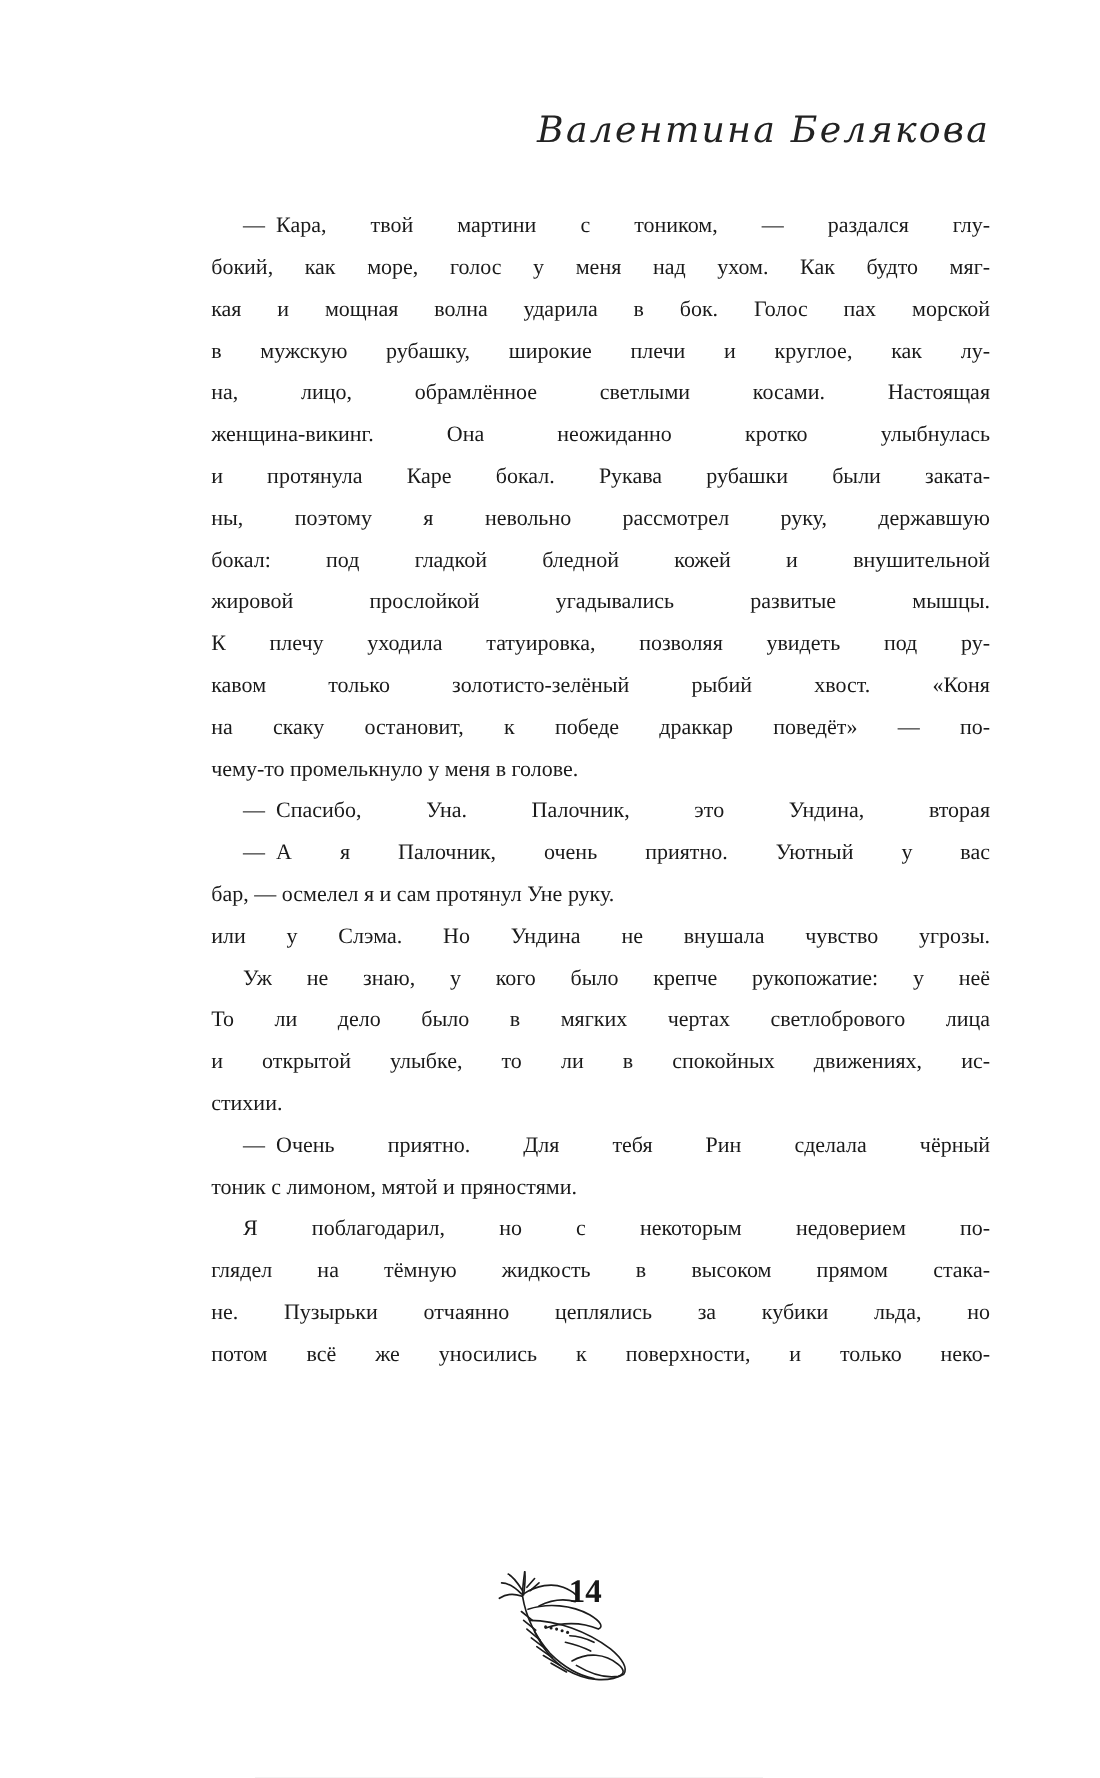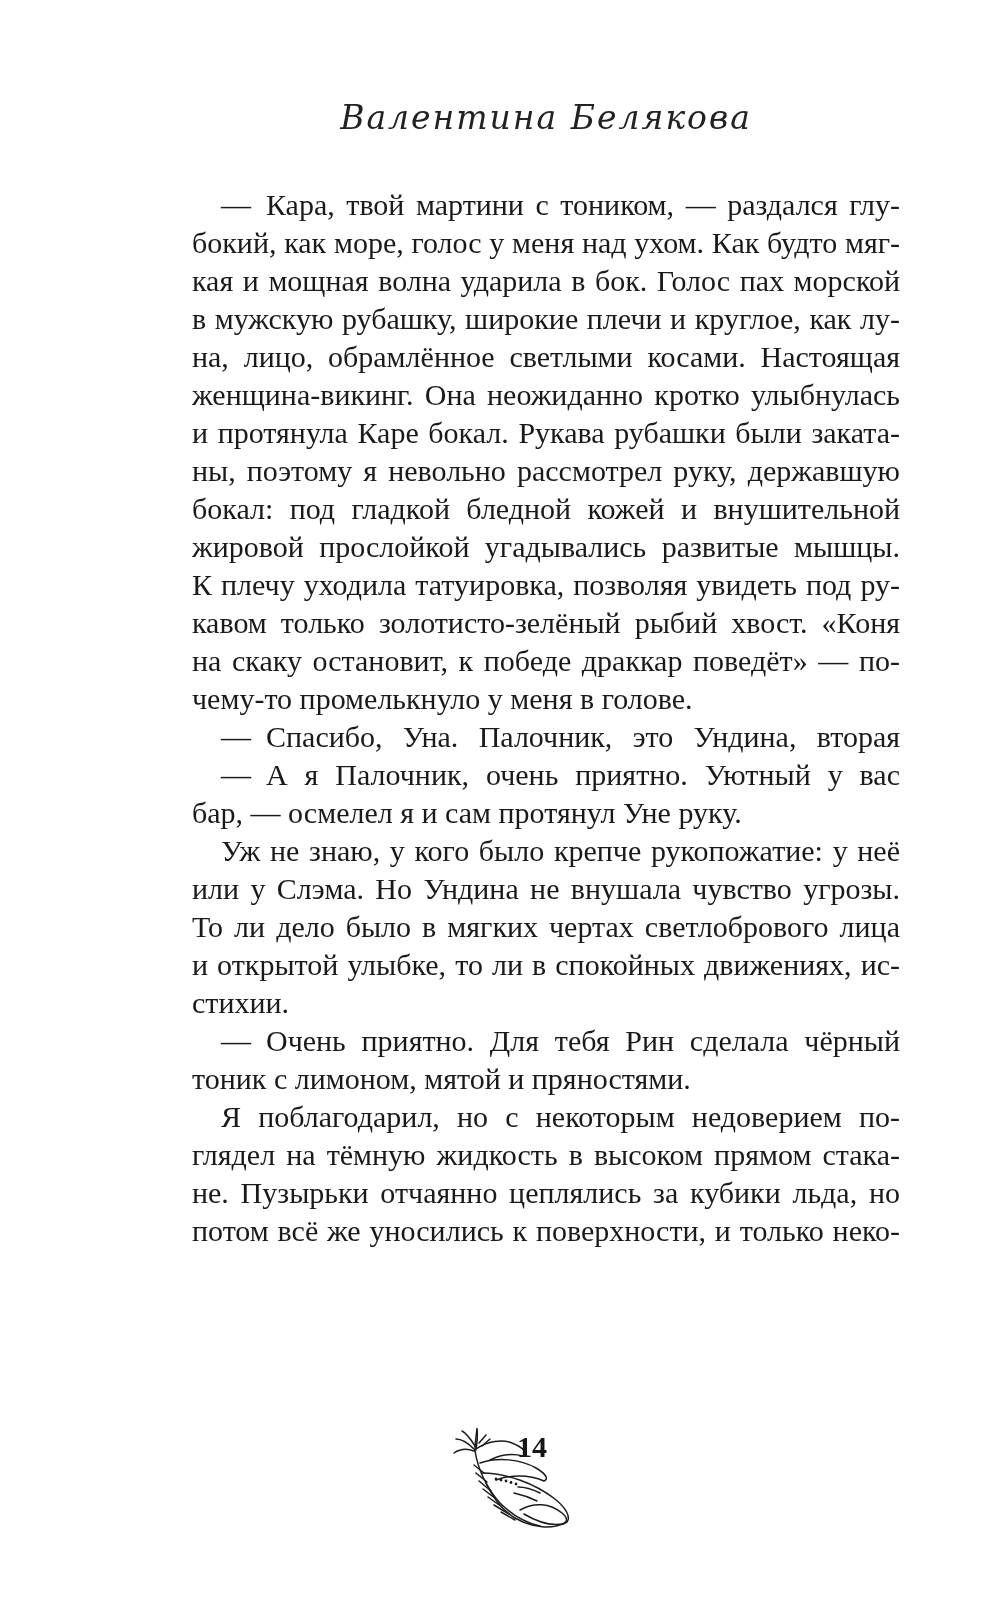--- a/index.html
+++ b/index.html
@@ -11,33 +11,33 @@
     background: #ffffff;
     color: #1a1a1a;
     font-family: "Liberation Serif", serif;
     overflow: hidden;
   }
   .running-header {
     position: absolute;
     top: 98px;
     left: 192px;
     width: 708px;
-    text-align: center;
+    text-align: right;
     font-family: "DejaVu Serif", serif;
     font-style: italic;
     font-size: 33px;
     letter-spacing: 2px;
     color: #222222;
   }
   .page-text {
     position: absolute;
     top: 186px;
     left: 192px;
     width: 708px;
-    font-size: 30px;
+    font-size: 20px;
     line-height: 38px;
   }
   .para { margin: 0; padding: 0; }
   .line {
     height: 38px;
     overflow: hidden;
     text-align: justify;
     text-align-last: justify;
     white-space: normal;
   }
@@ -88,22 +88,22 @@
         <div class="line final">чему-то промелькнуло у меня в голове.</div>
       </div>
       <div class="para">
         <div class="line first">— Спасибо, Уна. Палочник, это Ундина, вторая</div>
       </div>
       <div class="para">
         <div class="line first">— А я Палочник, очень приятно. Уютный у вас</div>
         <div class="line final">бар, — осмелел я и сам протянул Уне руку.</div>
       </div>
       <div class="para">
+        <div class="line">или у Слэма. Но Ундина не внушала чувство угрозы.</div>
         <div class="line first">Уж не знаю, у кого было крепче рукопожатие: у неё</div>
-        <div class="line">или у Слэма. Но Ундина не внушала чувство угрозы.</div>
         <div class="line">То ли дело было в мягких чертах светлобрового лица</div>
         <div class="line">и открытой улыбке, то ли в спокойных движениях, ис-</div>
         <div class="line final">стихии.</div>
       </div>
       <div class="para">
         <div class="line first">— Очень приятно. Для тебя Рин сделала чёрный</div>
         <div class="line final">тоник с лимоном, мятой и пряностями.</div>
       </div>
       <div class="para">
         <div class="line first">Я поблагодарил, но с некоторым недоверием по-</div>

